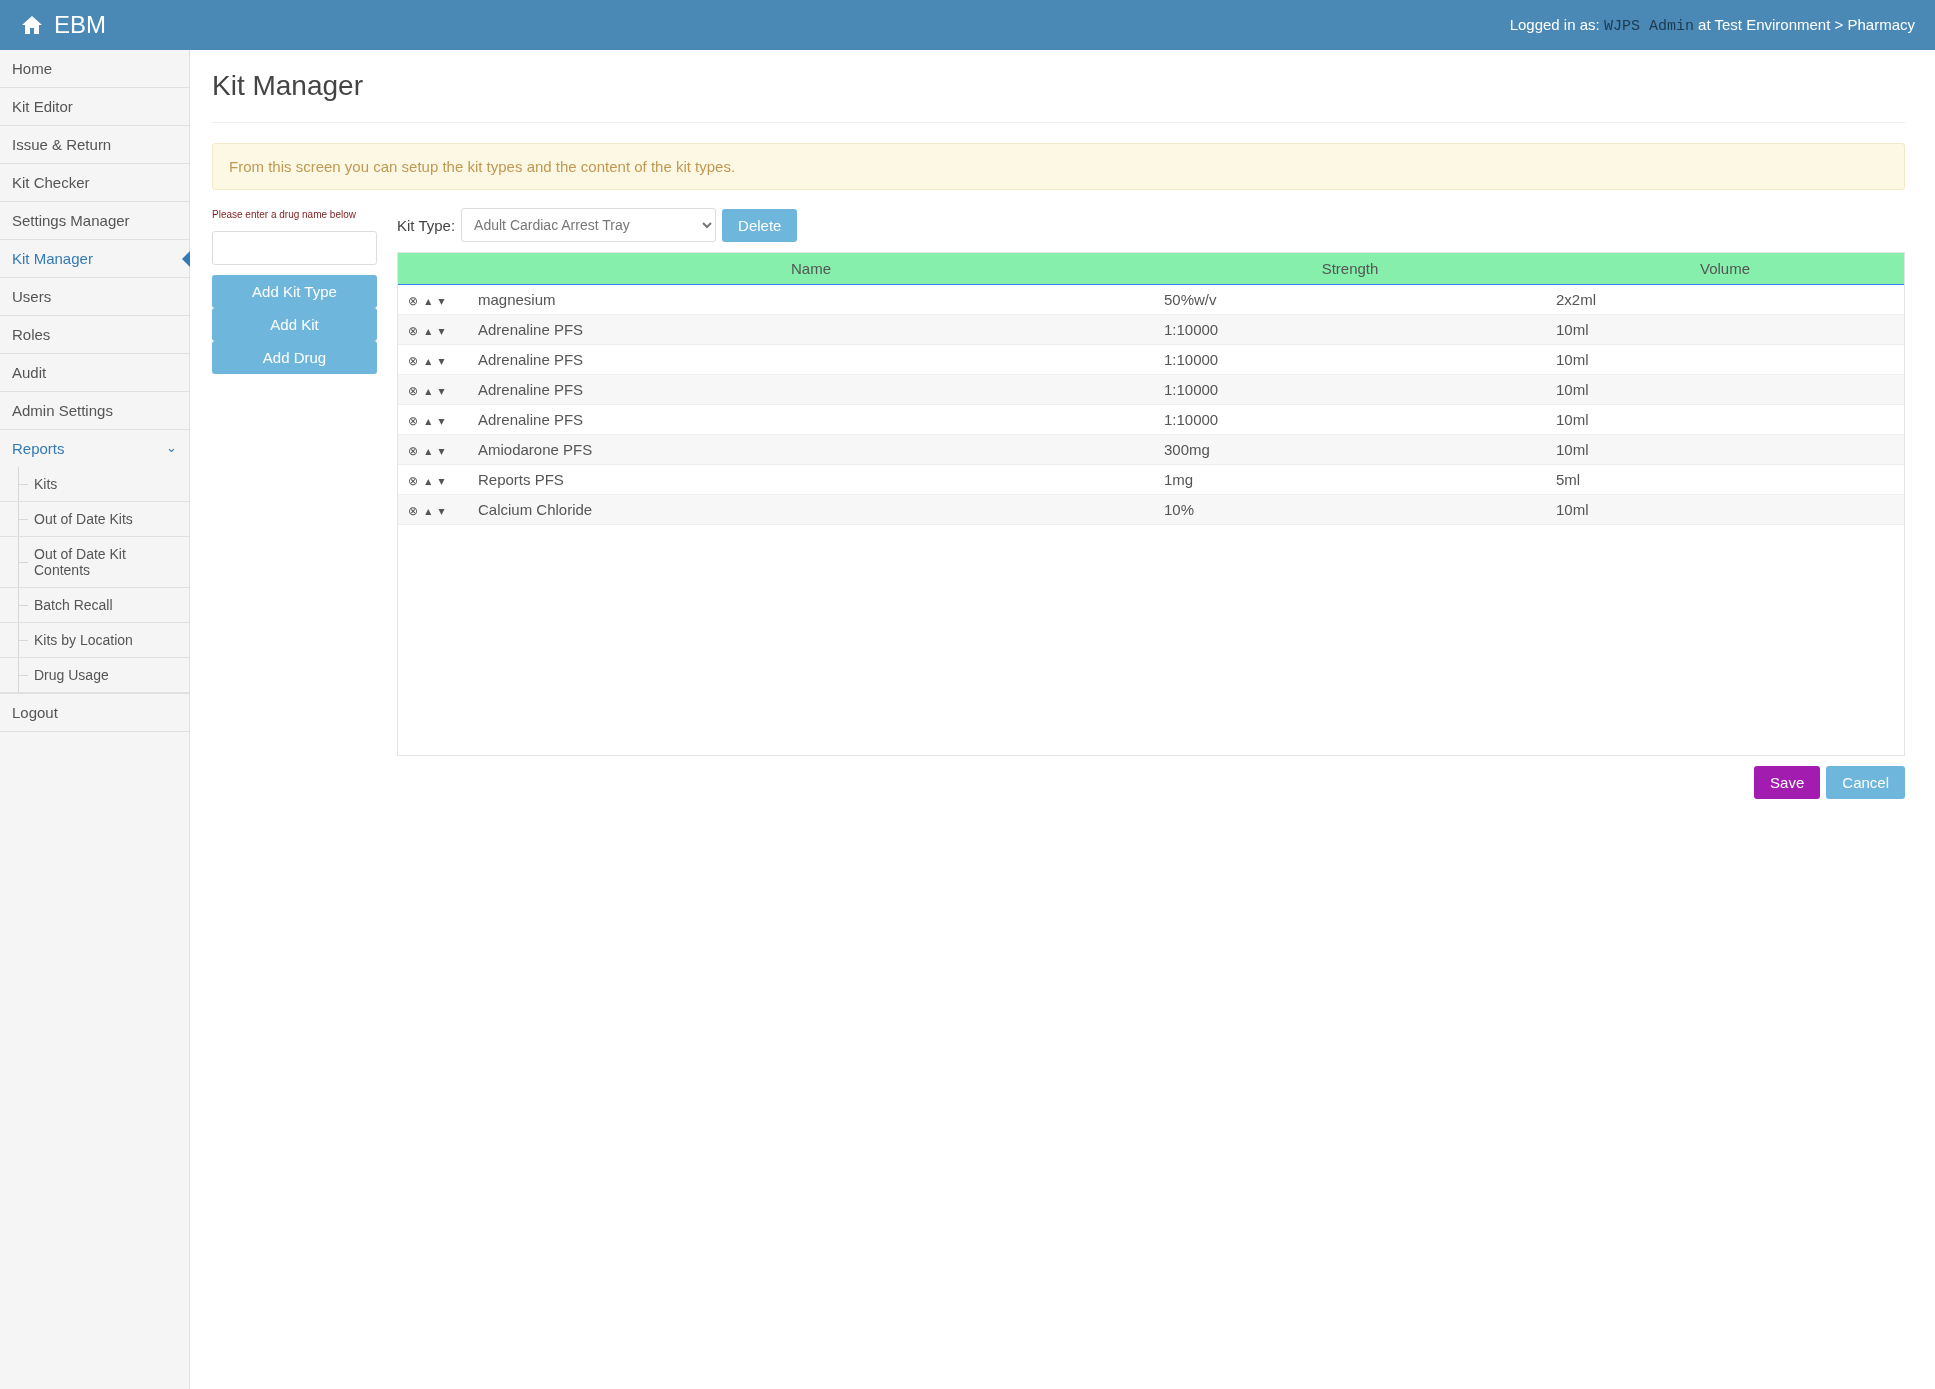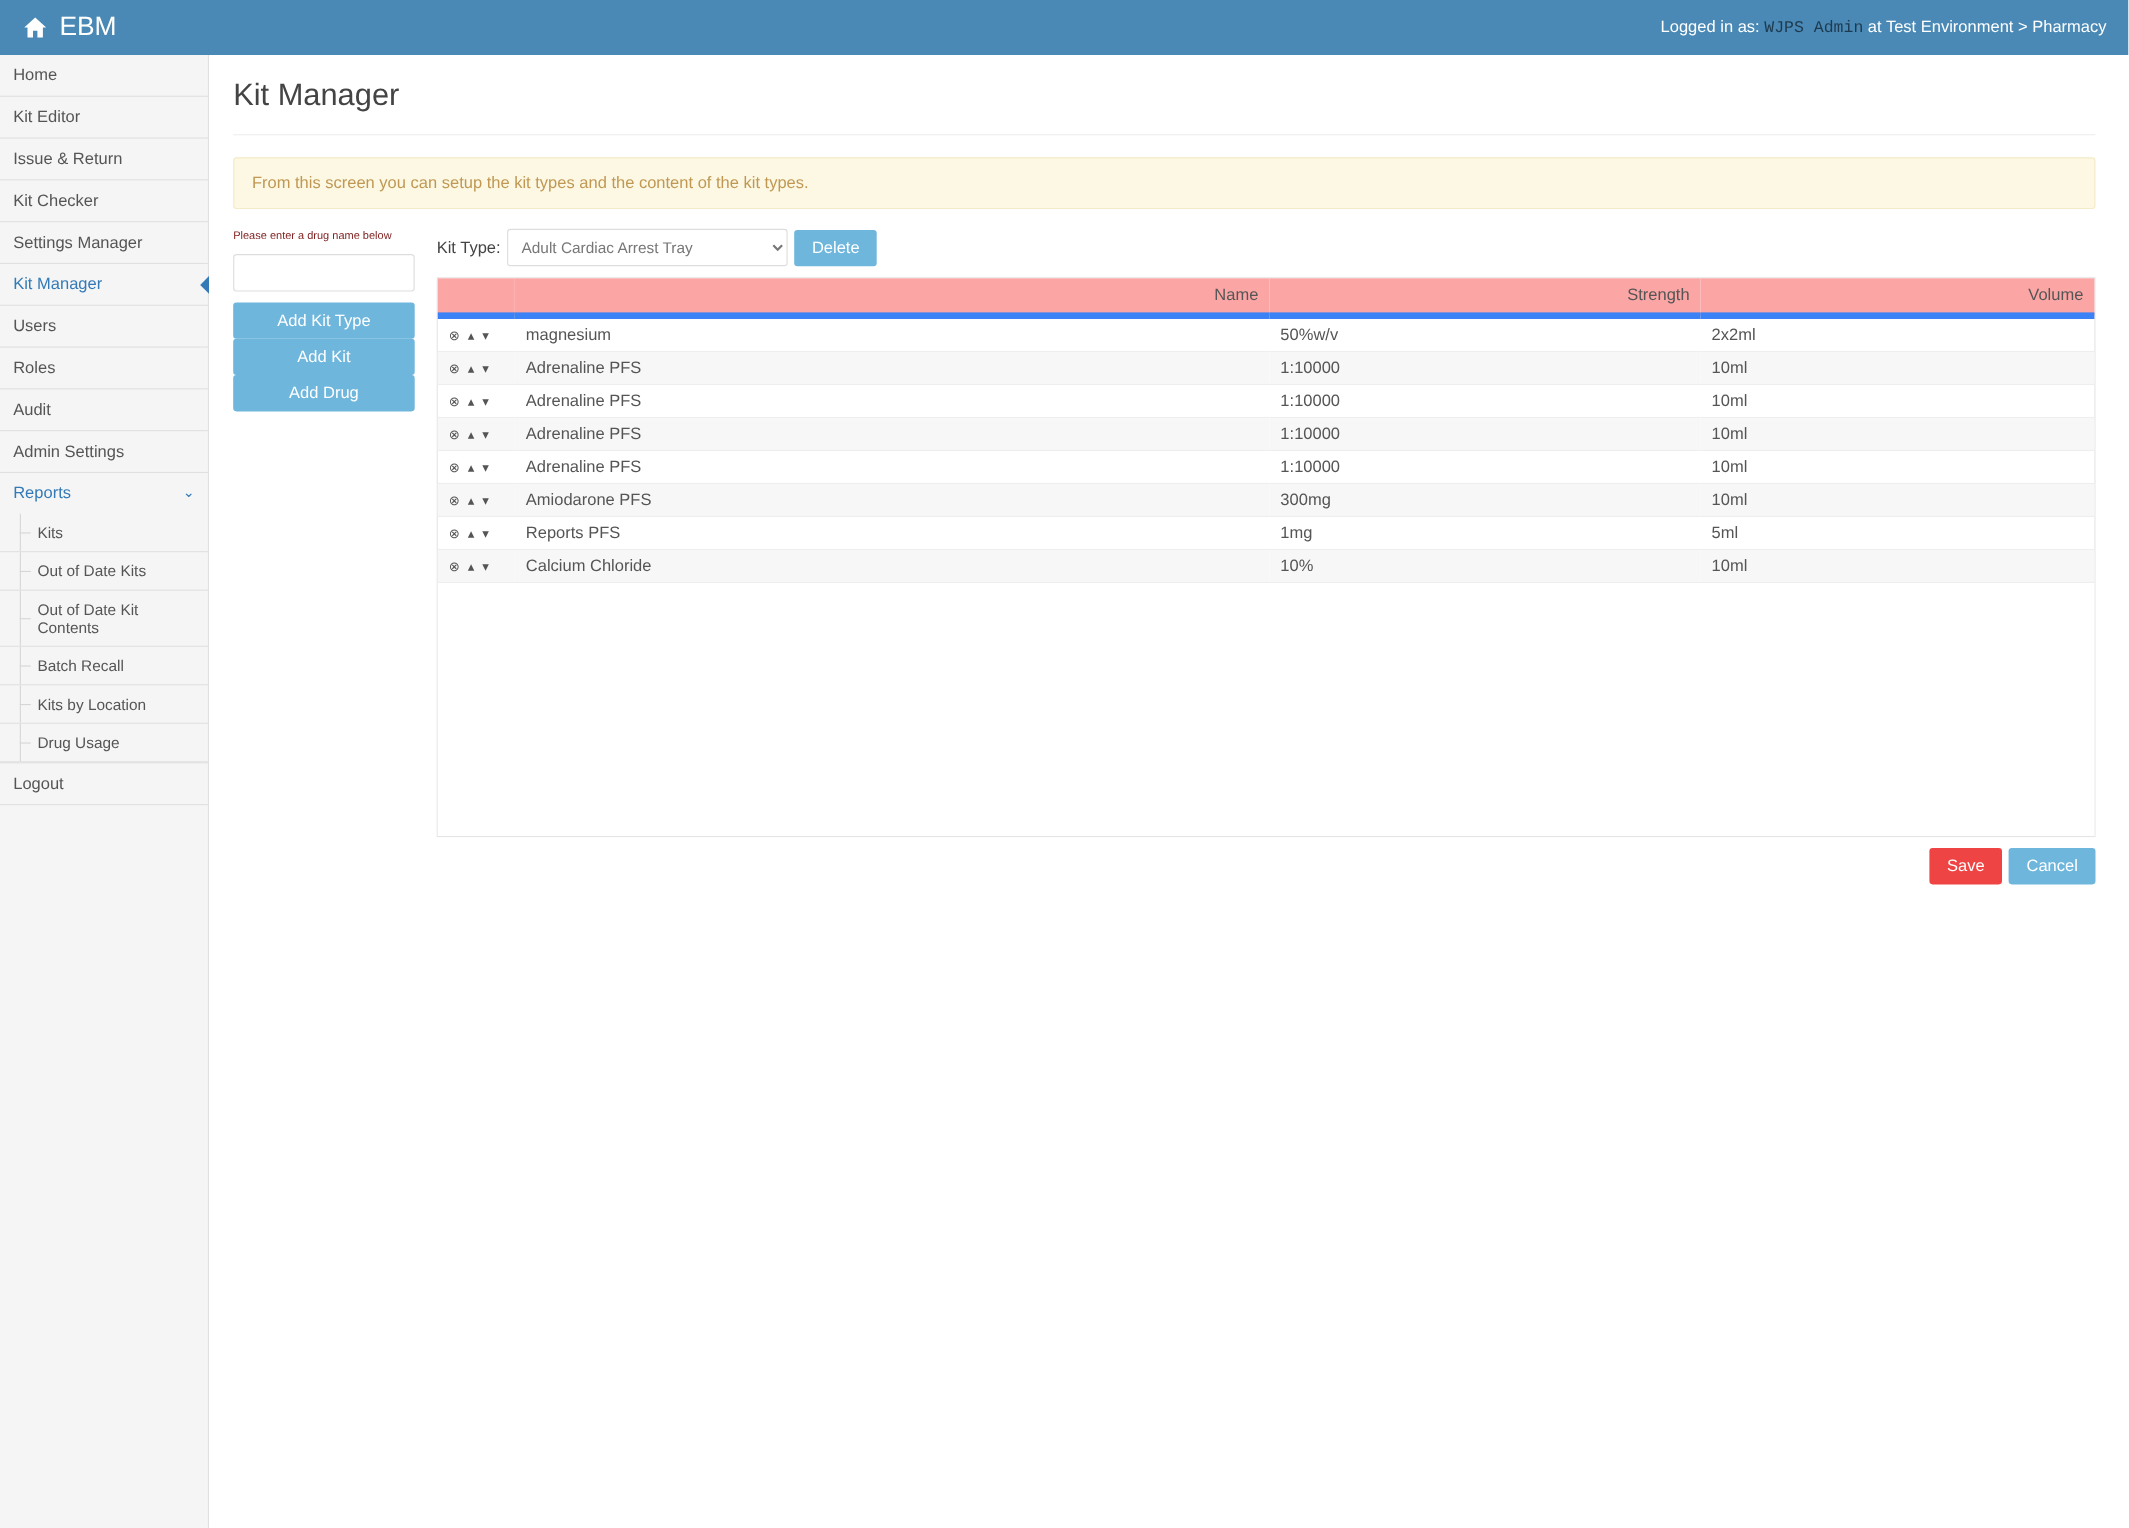--- a/index.html
+++ b/index.html
@@ -29,28 +29,28 @@
 .main { flex: 1; padding: 20px 30px 30px 22px; }
 .page-title { font-size: 28px; font-weight: 400; color: #444; }
 .hr { border: 0; border-top: 1px solid #eee; margin: 20px 0; }
 .info-box { background: #fcf8e3; border: 1px solid #f5eac8; padding: 14px 16px; color: #c09853; font-size: 15px; border-radius: 3px; margin-bottom: 18px; }
 .content-row { display: flex; gap: 20px; align-items: flex-start; }
 .left-col { width: 165px; min-width: 165px; }
 .left-col .hint { color: #7f1d1d; font-size: 10px; margin-bottom: 10px; line-height: 1.3; }
 .txt-input { width: 100%; height: 34px; border: 1px solid #ddd; border-radius: 3px; padding: 4px 8px; font-size: 14px; margin-bottom: 10px; }
 .btn { display: block; width: 100%; padding: 8px 10px; background: #6fb6dd; color: #fff; border: none; border-radius: 3px; font-size: 15px; margin-bottom: 0; cursor: pointer; text-align: center; }
 .btn-inline { display: inline-block; width: auto; padding: 8px 16px; margin: 0 0 0 6px; }
-.btn-green { background: #ef4444; }
+.btn-green { background: #a21caf; }
 .right-col { flex: 1; }
 .kit-row { display: flex; align-items: center; margin-bottom: 10px; }
 .kit-row label { font-size: 15px; color: #444; margin-right: 6px; }
 .sel { height: 34px; border: 1px solid #ddd; border-radius: 3px; padding: 4px 8px; font-size: 14px; width: 255px; color: #777; background: #fff; }
 .table-wrap { border: 1px solid #e5e5e5; }
 table.grid { width: 100%; border-collapse: collapse; font-size: 15px; }
-table.grid th { background: #fca5a5; text-align: right; font-weight: 400; color: #555; padding: 7px 10px; border-bottom: 6px solid #3b82f6; }
+table.grid th { background: #86efac; text-align: center; font-weight: 400; color: #555; padding: 7px 10px; border-bottom: 1px solid #3b82f6; }
 table.grid td { padding: 6px 10px; border-bottom: 1px solid #eee; color: #555; }
 table.grid tr:nth-child(even) td { background: #f7f7f7; }
 .row-icons { white-space: nowrap; width: 70px; color: #444; }
 .row-icons span { cursor: pointer; font-size: 12px; margin-right: 3px; }
 .actions { display: flex; justify-content: flex-end; margin-top: 10px; }
 .grid-spacer { height: 230px; background: #fff; }
 </style>
 </head>
 <body>
 

